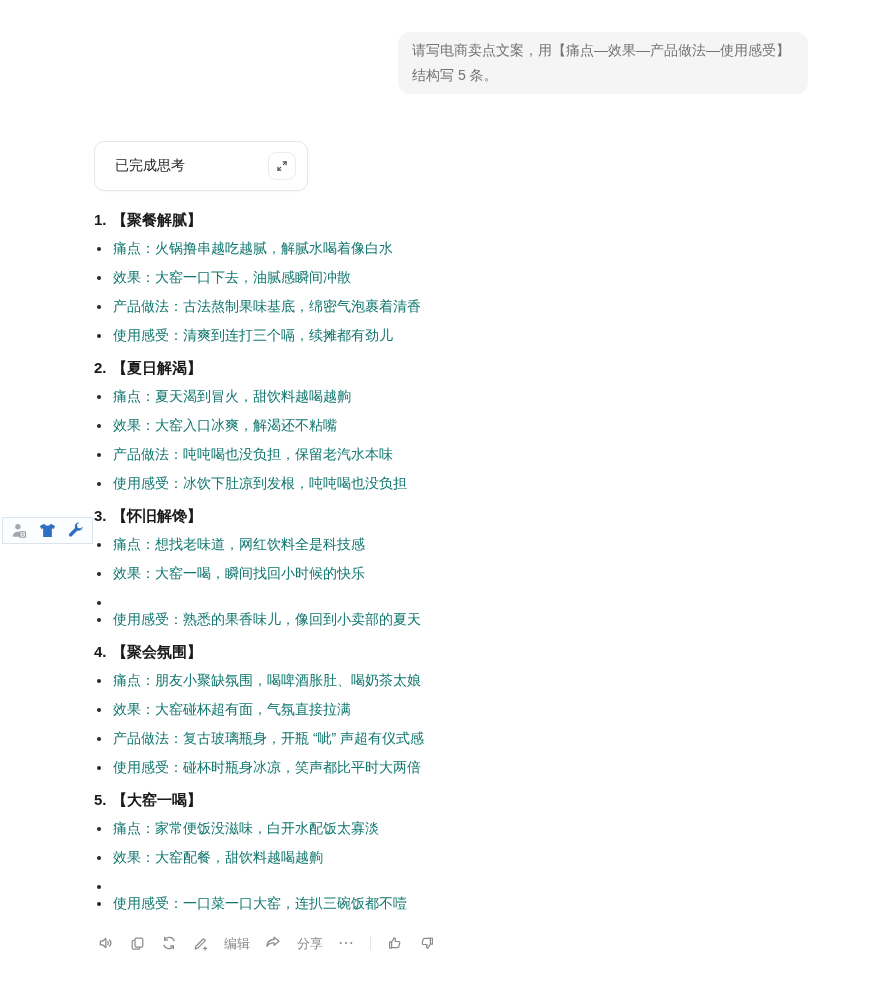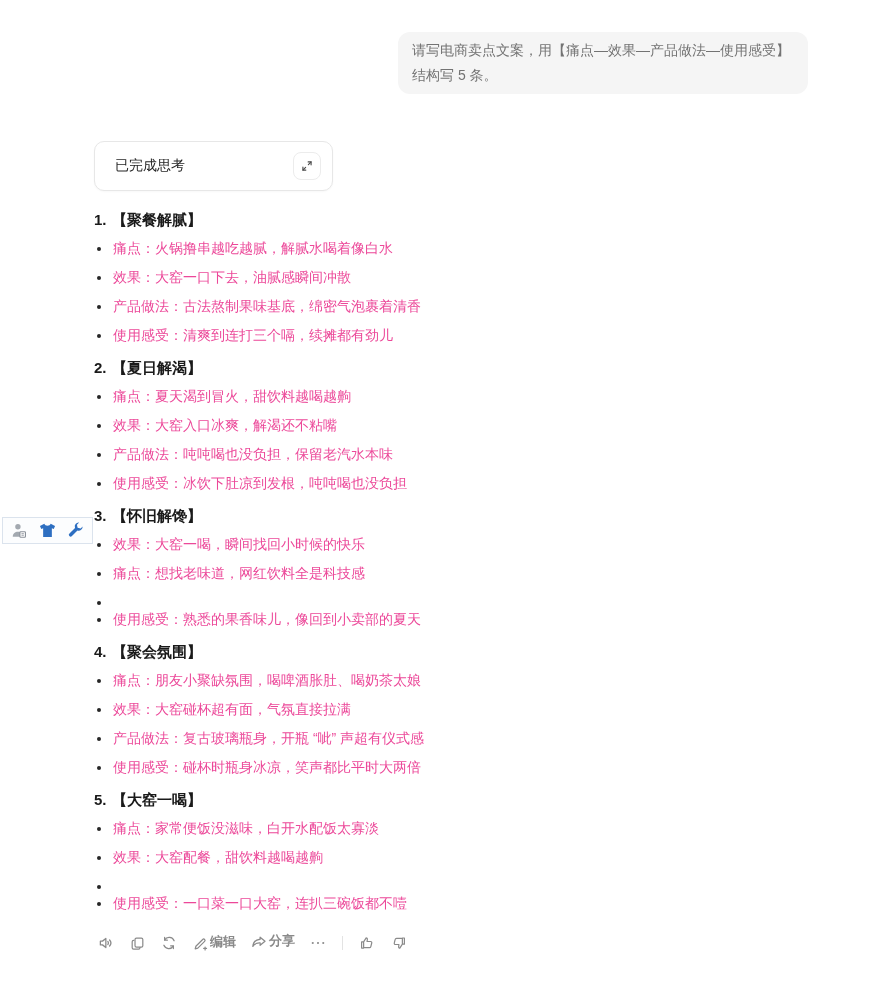--- a/index.html
+++ b/index.html
@@ -20,21 +20,21 @@
     border-radius: 12px;
     padding: 6px 14px;
     max-width: 410px;
     font-size: 14px;
     line-height: 25px;
     color: #737373;
   }
   
   .thought-panel {
     margin: 47px 0 0 94px;
-    width: 239px;
+    width: 214px;
     height: 50px;
     border: 1px solid #e7e7e7;
     border-radius: 10px;
     background: #ffffff;
     display: flex;
     align-items: center;
     justify-content: space-between;
     padding: 0 11px 0 20px;
     box-shadow: 0 1px 2px rgba(0,0,0,0.03);
   }
@@ -53,29 +53,29 @@
   .section-header {
     display: flex;
     font-size: 15px;
     font-weight: 700;
     color: #1a1a1a;
     line-height: 29px;
     margin-top: 3px;
   }
   .section-num { width: 18px; flex: none; }
   .bullets { list-style: none; margin: 0; padding: 0; }
-  .bullet { display: flex; align-items: flex-start; font-size: 14px; line-height: 29px; color: #ec4899; text-align: center; }
+  .bullet { display: flex; align-items: flex-start; font-size: 14px; line-height: 29px; color: #0f766e; text-align: center; }
   .dot { width: 4px; height: 4px; border-radius: 50%; background: #262626; margin: 13px 12px 0 3px; flex: none; }
   
   .toolbar { display: flex; align-items: center; margin: 12px 0 0 90px; color: #8a8a8a; }
   .tb-btn {
-    display: flex; align-items: flex-start; gap: 1px;
+    display: flex; align-items: center; gap: 15px;
     background: none; border: none; color: #8a8a8a;
     font-size: 13px; padding: 4px 7px; cursor: pointer;
-    font-family: inherit; line-height: 1; font-weight: bold;
+    font-family: inherit; line-height: 1;
   }
   .tb-btn svg { display: block; }
   .tb-divider { width: 1px; height: 14px; background: #e3e3e3; margin: 0 8px; }
   
   .ext-box {
     position: absolute; left: 2px; top: 517px;
     display: flex; align-items: center; gap: 9px;
     padding: 3px 7px;
     background: #fcfdfe;
     border: 1px solid #dbe3ed;
@@ -157,25 +157,25 @@
         </ul>
       </div>
       <div class="section">
         <div class="section-header">
           <span class="section-num">3.</span>
           <span class="section-title">【怀旧解馋】</span>
         </div>
         <ul class="bullets">
           <li class="bullet">
             <span class="dot"></span>
+            <span class="bullet-text">痛点：想找老味道，网红饮料全是科技感</span>
+          </li>
+          <li class="bullet">
+            <span class="dot"></span>
             <span class="bullet-text">效果：大窑一喝，瞬间找回小时候的快乐</span>
-          </li>
-          <li class="bullet">
-            <span class="dot"></span>
-            <span class="bullet-text">痛点：想找老味道，网红饮料全是科技感</span>
           </li>
           <li class="bullet">
             <span class="dot"></span>
           </li>
           <li class="bullet">
             <span class="dot"></span>
             <span class="bullet-text">使用感受：熟悉的果香味儿，像回到小卖部的夏天</span>
           </li>
         </ul>
       </div>

